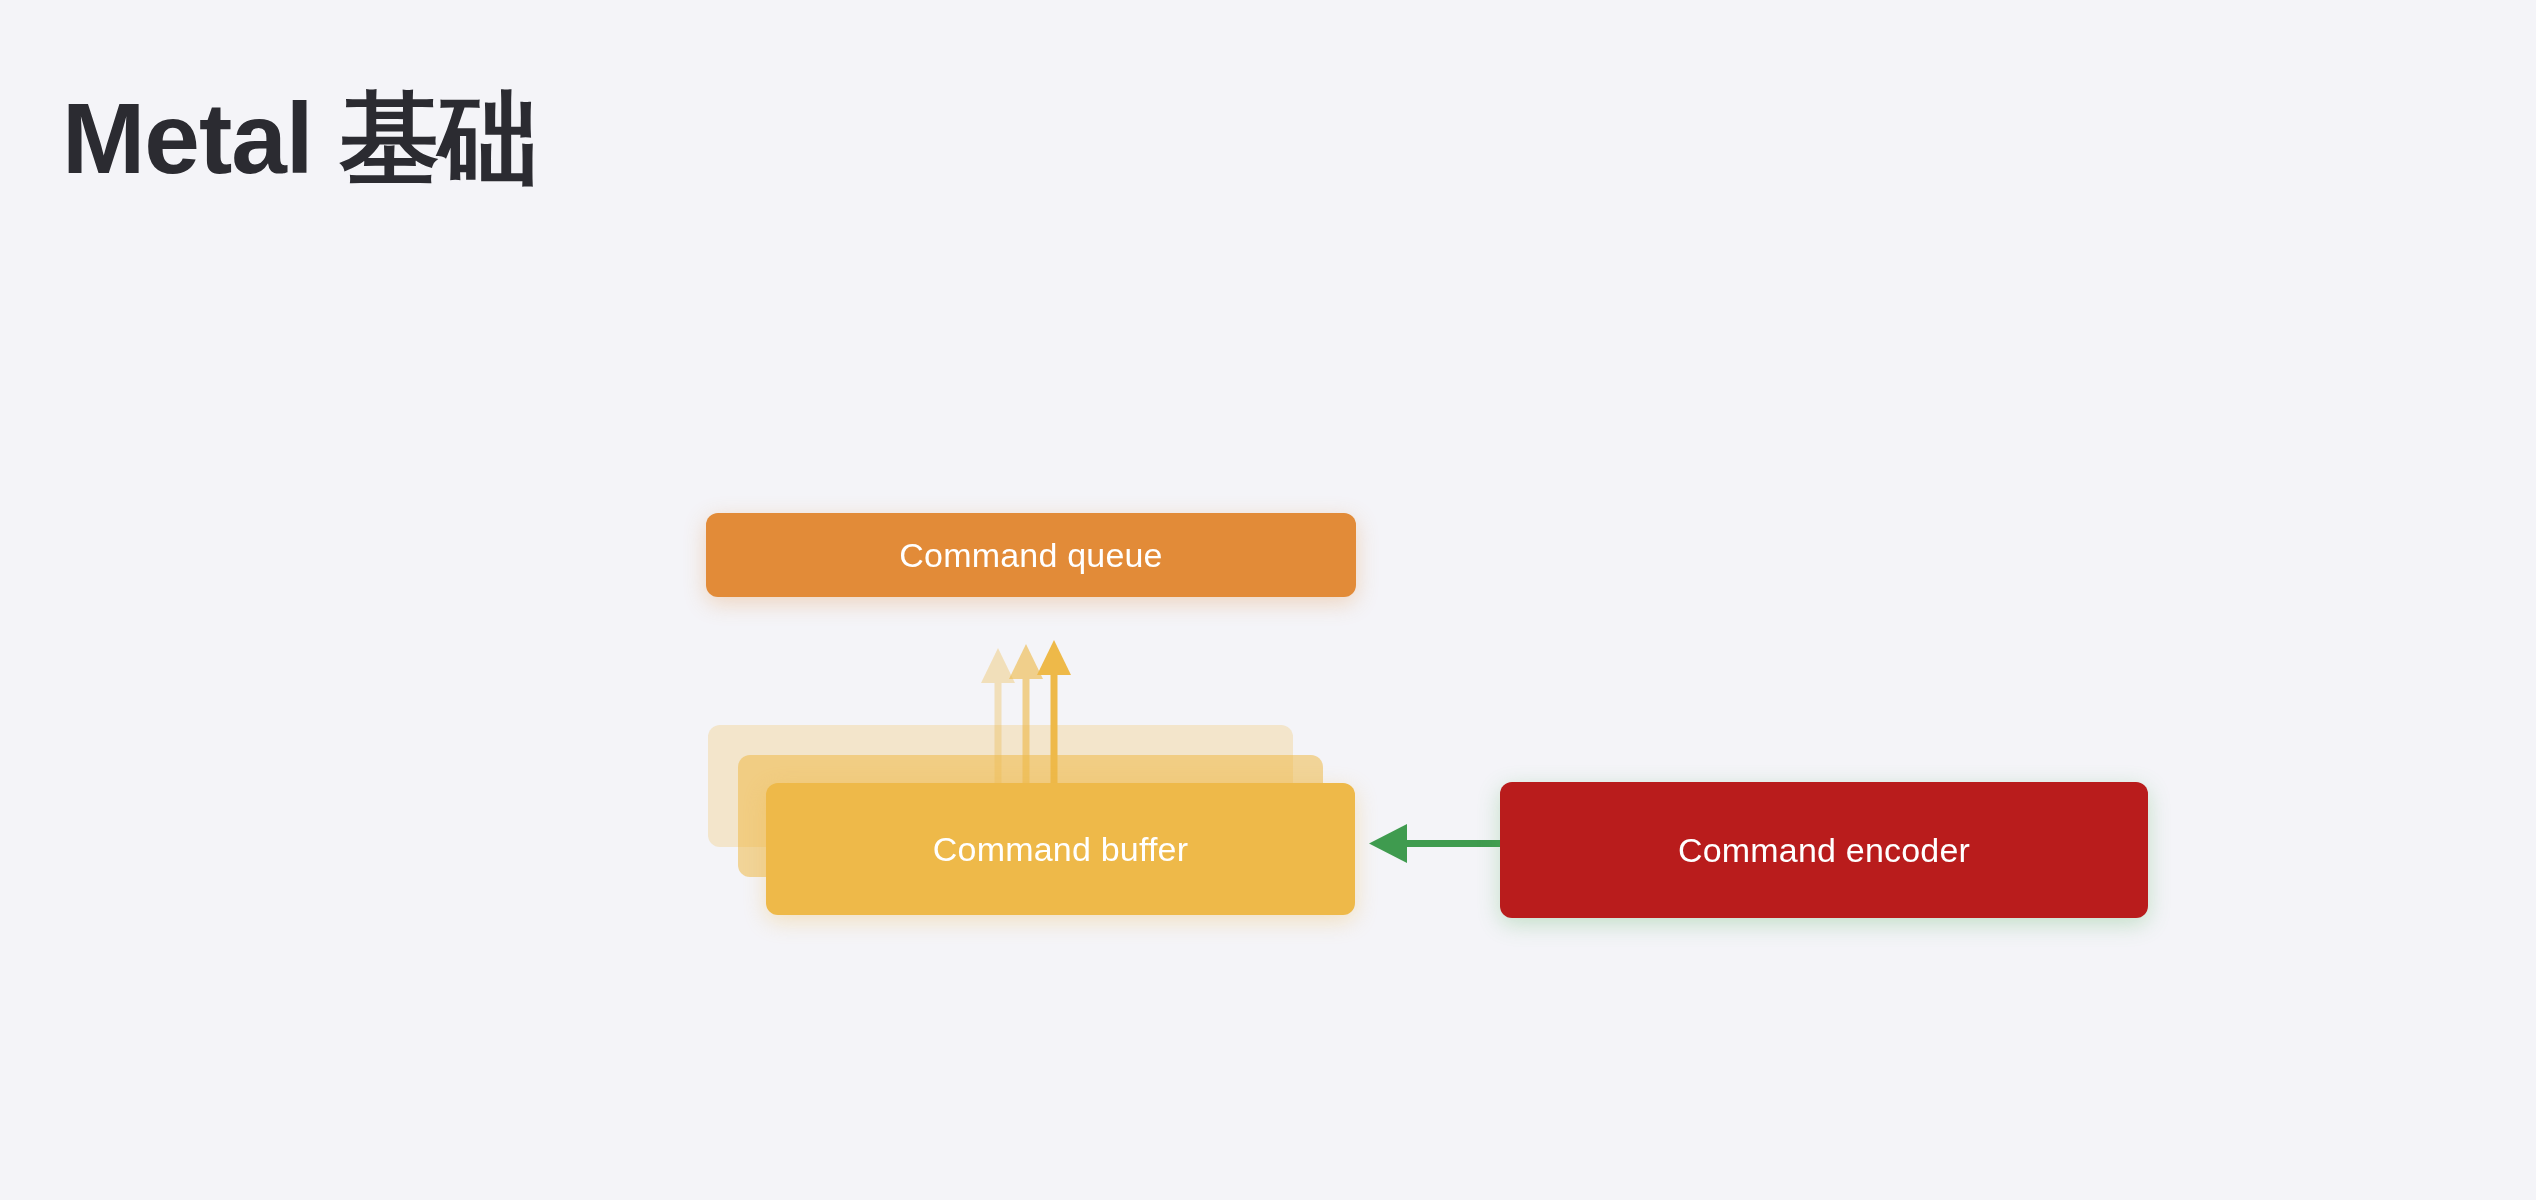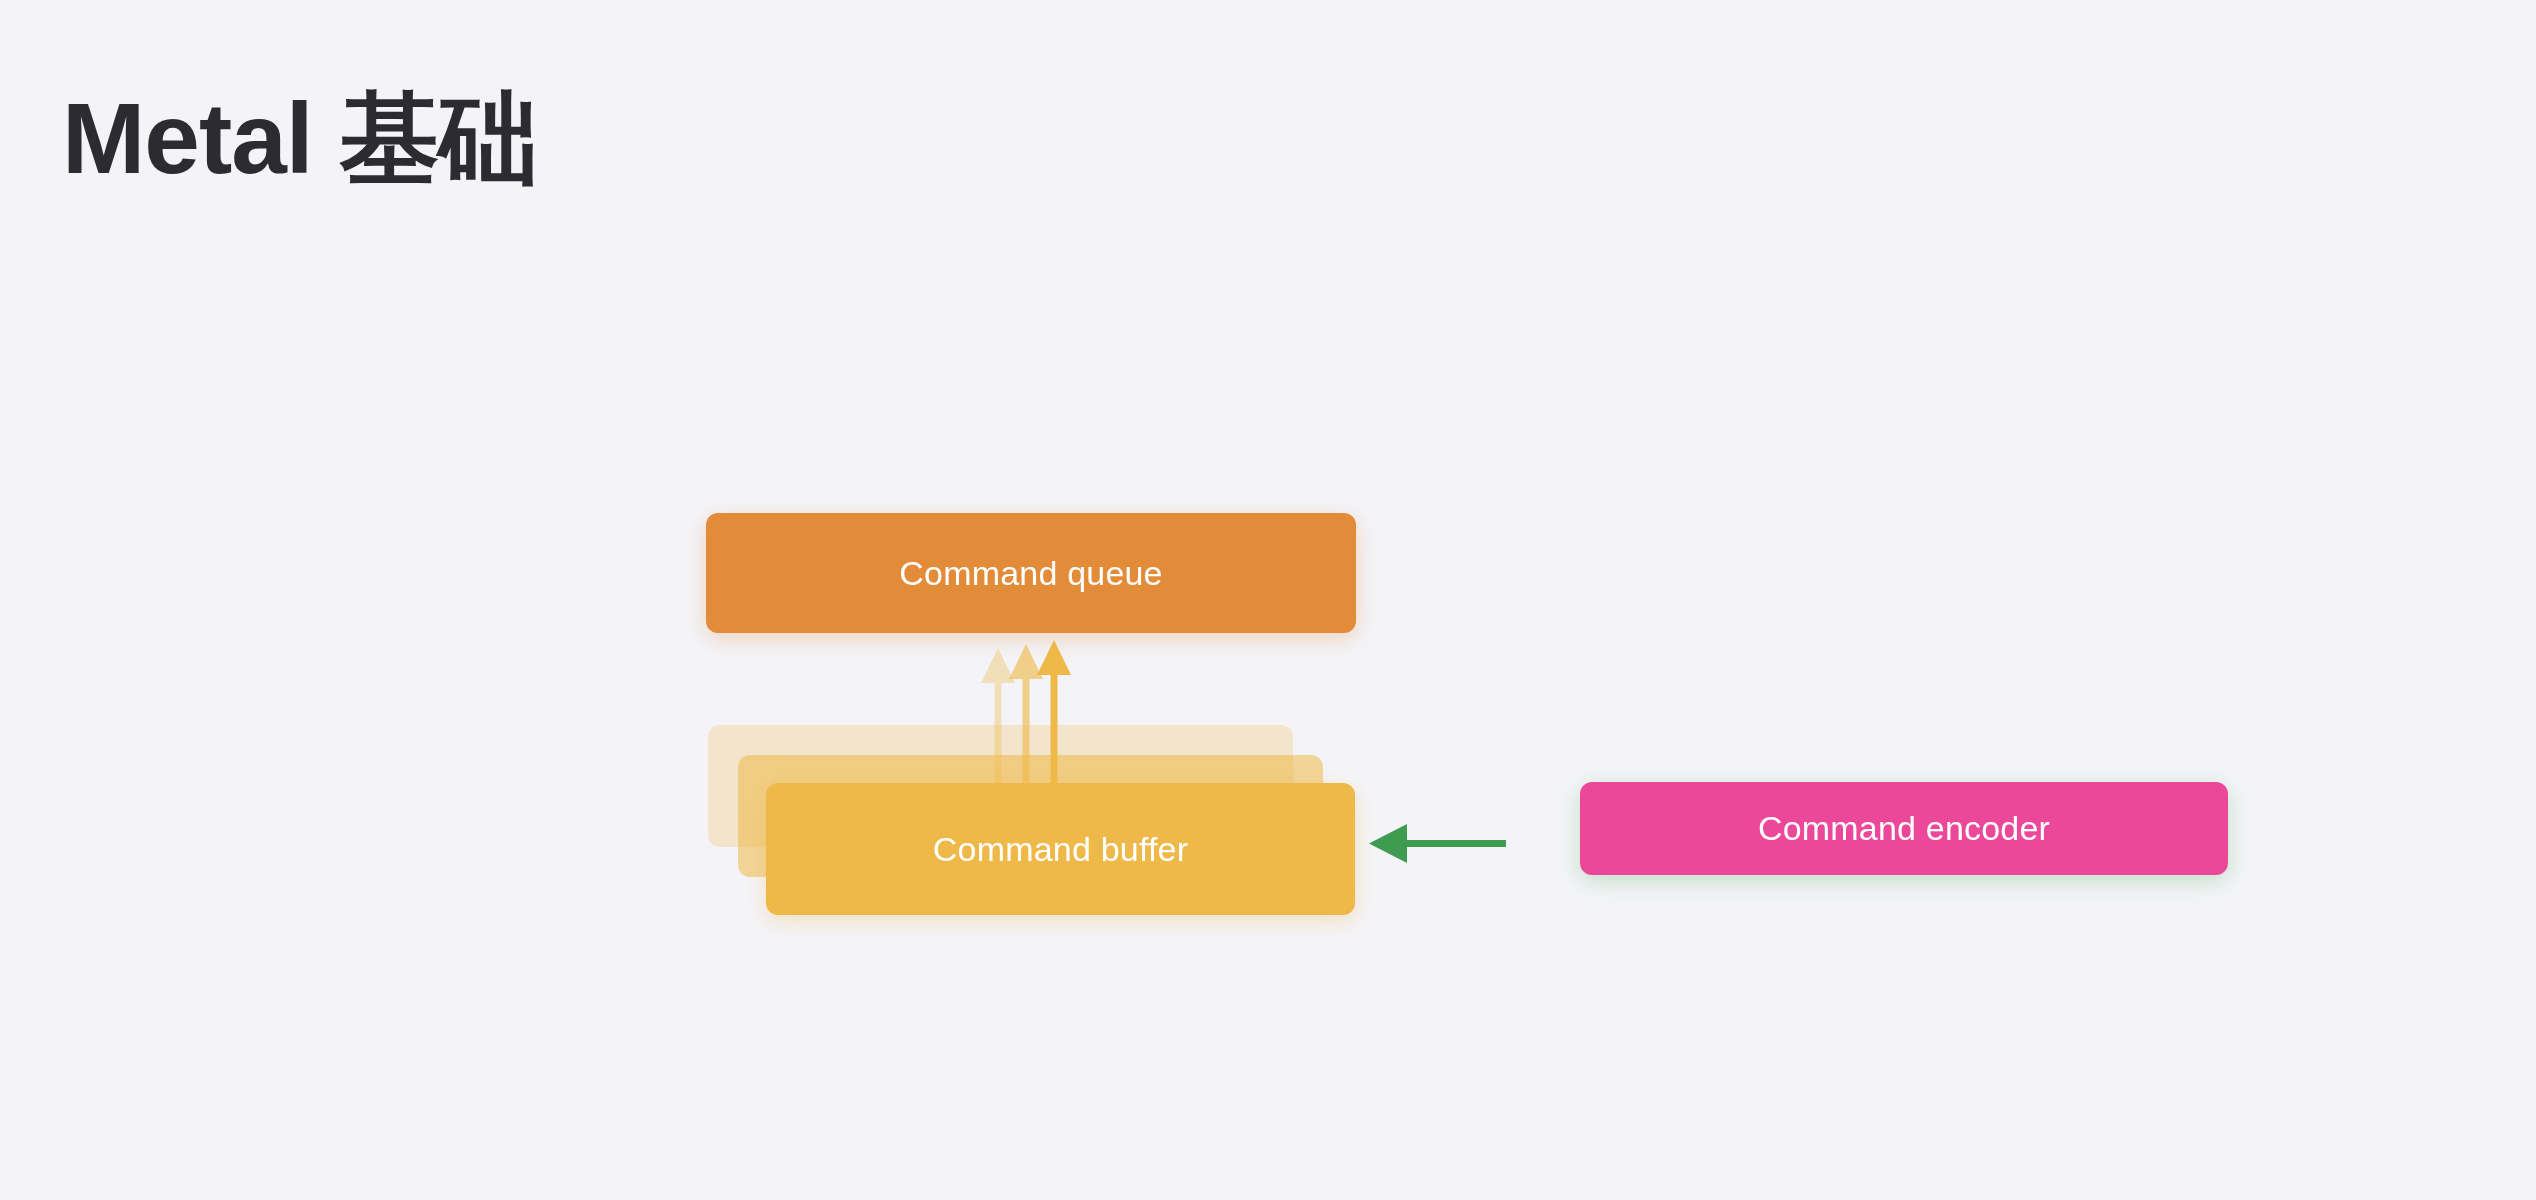--- a/index.html
+++ b/index.html
@@ -60,32 +60,32 @@
     height: 130px;
     background: #2f6fe0;
     box-shadow: 0 6px 22px rgba(47, 111, 224, 0.30);
   }
 
   
   #node-queue {
     left: 706px;
     top: 513px;
     width: 650px;
-    height: 120px;
+    height: 84px;
     background: #e28b38;
     box-shadow: 0 6px 22px rgba(226, 139, 56, 0.30);
   }
 
   
   #node-encoder {
-    left: 1580px;
+    left: 1500px;
     top: 782px;
     width: 648px;
-    height: 93px;
-    background: #ec4899;
+    height: 136px;
+    background: #b91c1c;
     box-shadow: 0 6px 22px rgba(82, 174, 91, 0.30);
   }
 
   
   .stack-card {
     position: absolute;
     border-radius: 12px;
     box-sizing: border-box;
   }
   #stack-card-back {

